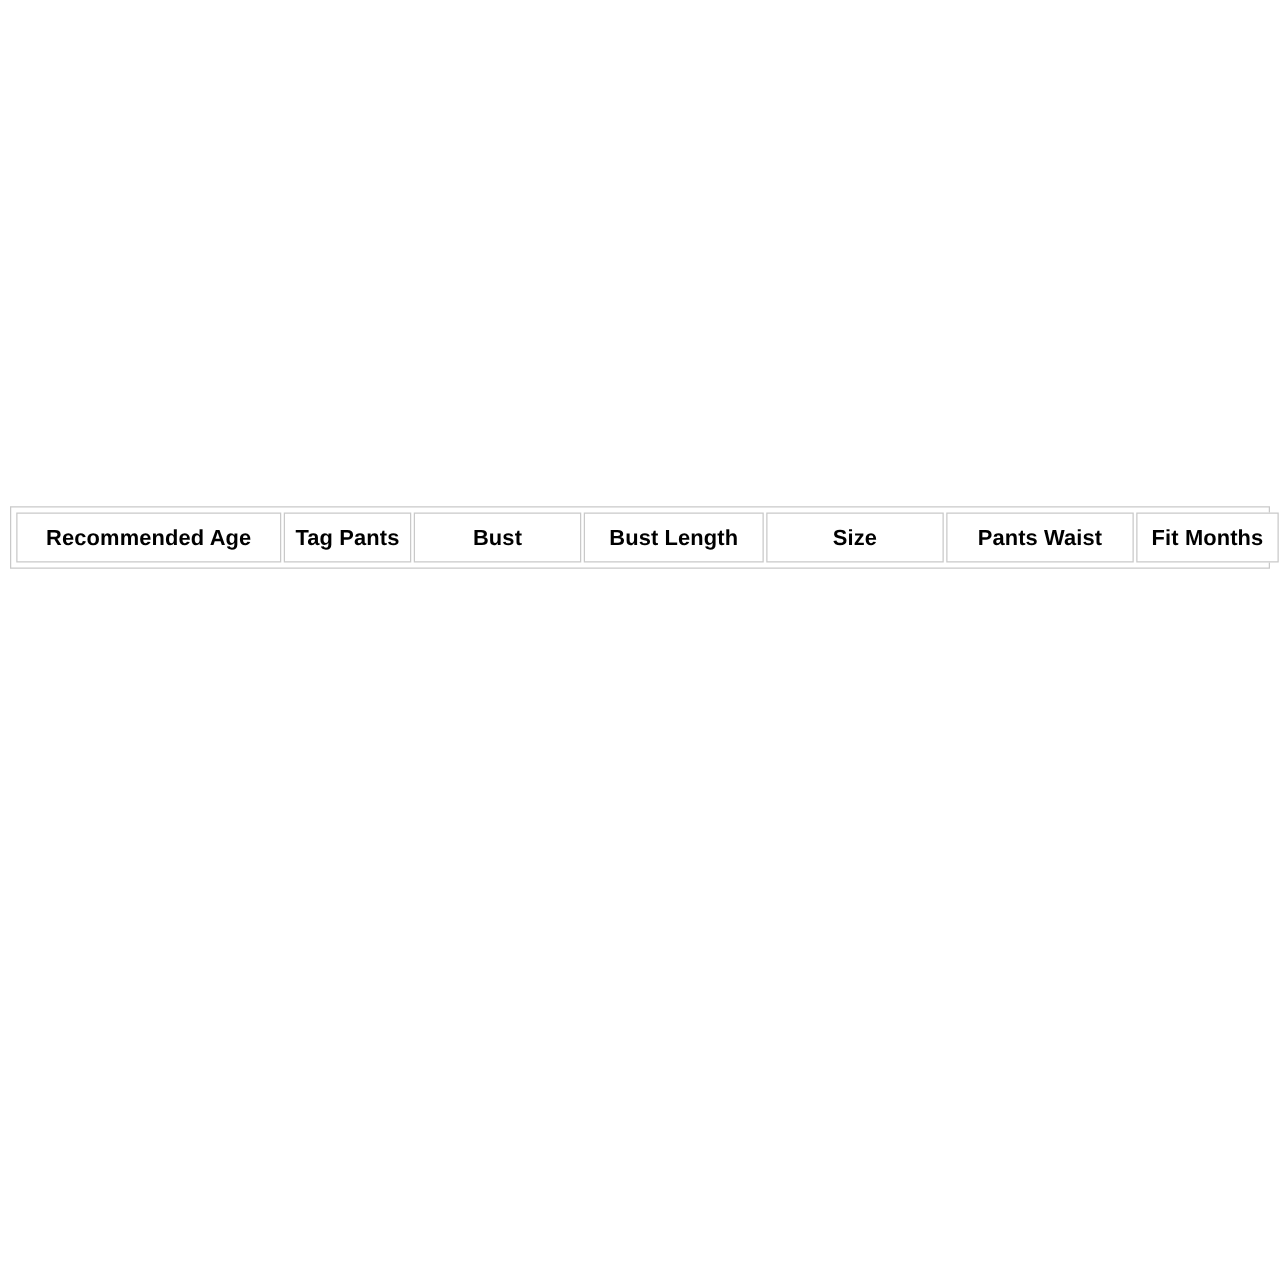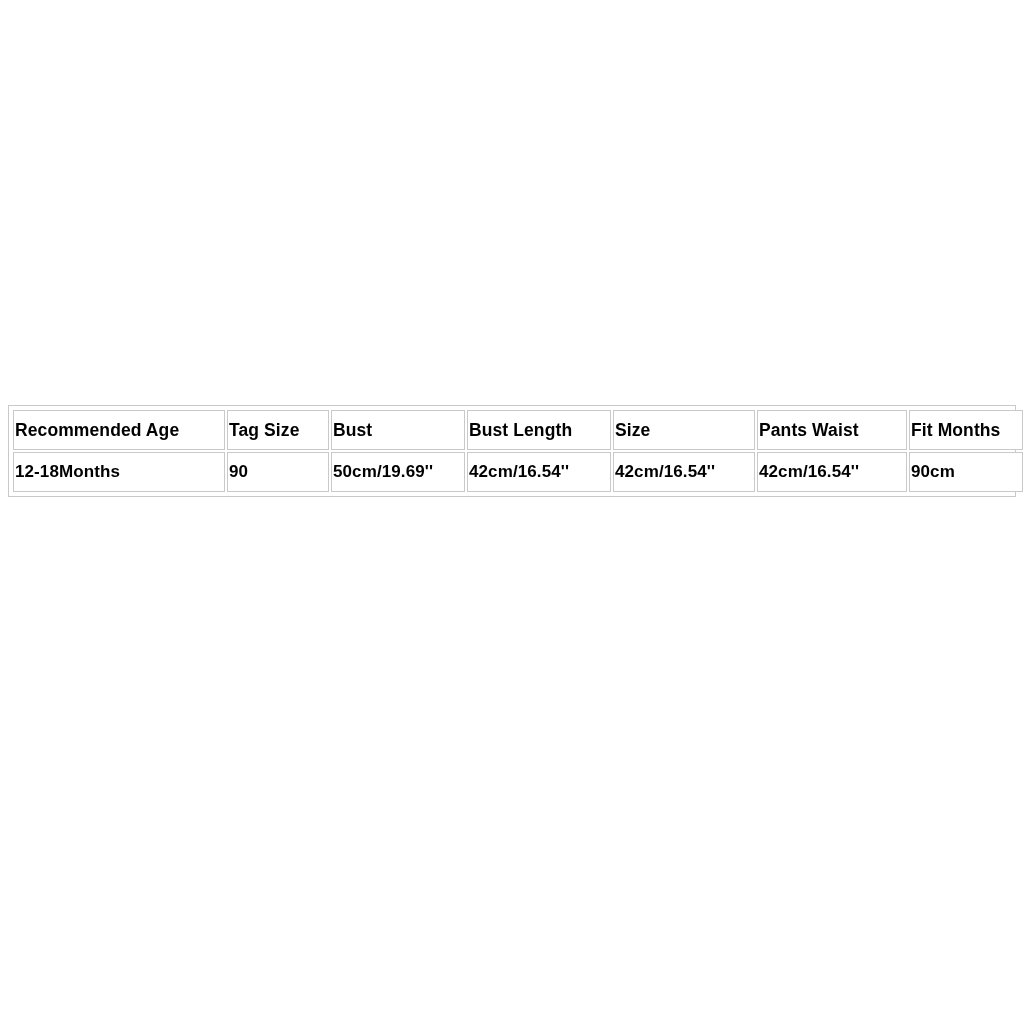--- a/index.html
+++ b/index.html
@@ -32,21 +32,21 @@
     border-collapse: separate;
     border-spacing: 2px;
     width: 100%;
     table-layout: fixed;
   }
 
   table.size-chart td {
     border: 1px solid #c9c9c9;
     background: #ffffff;
     color: #000000;
-    text-align: left;
+    text-align: center;
     vertical-align: middle;
     height: 36px;
     font-weight: bold;
     font-size: 17px;
     letter-spacing: 0.1px;
     white-space: nowrap;
     overflow: hidden;
   }
 
   table.size-chart thead td {
@@ -72,33 +72,24 @@
       <col class="c-tag">
       <col class="c-bust">
       <col class="c-tops">
       <col class="c-waist">
       <col class="c-pants">
       <col class="c-fit">
     </colgroup>
     <thead>
       <tr>
         <td>Recommended Age</td>
-        <td>Tag Size</td>
+        <td>Tag Pants</td>
         <td>Bust</td>
         <td>Bust Length</td>
         <td>Size</td>
         <td>Pants Waist</td>
         <td>Fit Months</td>
       </tr>
     </thead>
     <tbody>
-      <tr>
-        <td>12-18Months</td>
-        <td>90</td>
-        <td>50cm/19.69''</td>
-        <td>42cm/16.54''</td>
-        <td>42cm/16.54''</td>
-        <td>42cm/16.54''</td>
-        <td>90cm</td>
-      </tr>
     </tbody>
   </table>
 </div>
 
 </body></html>

